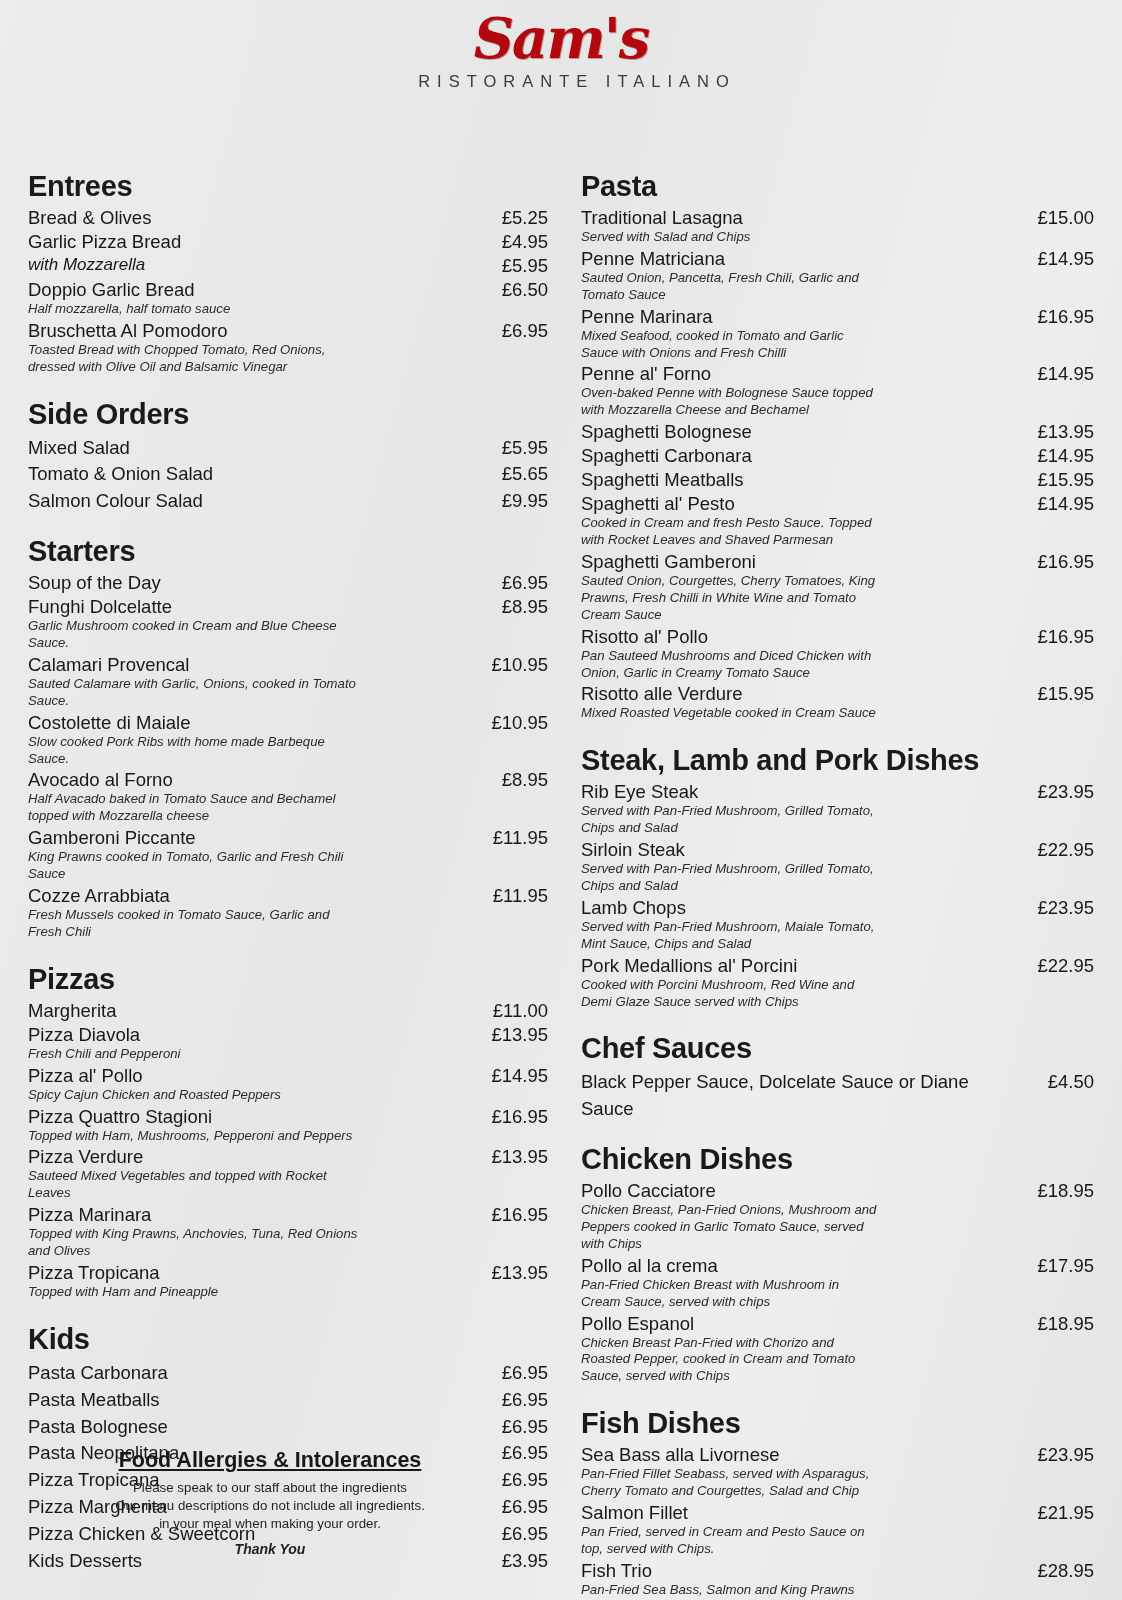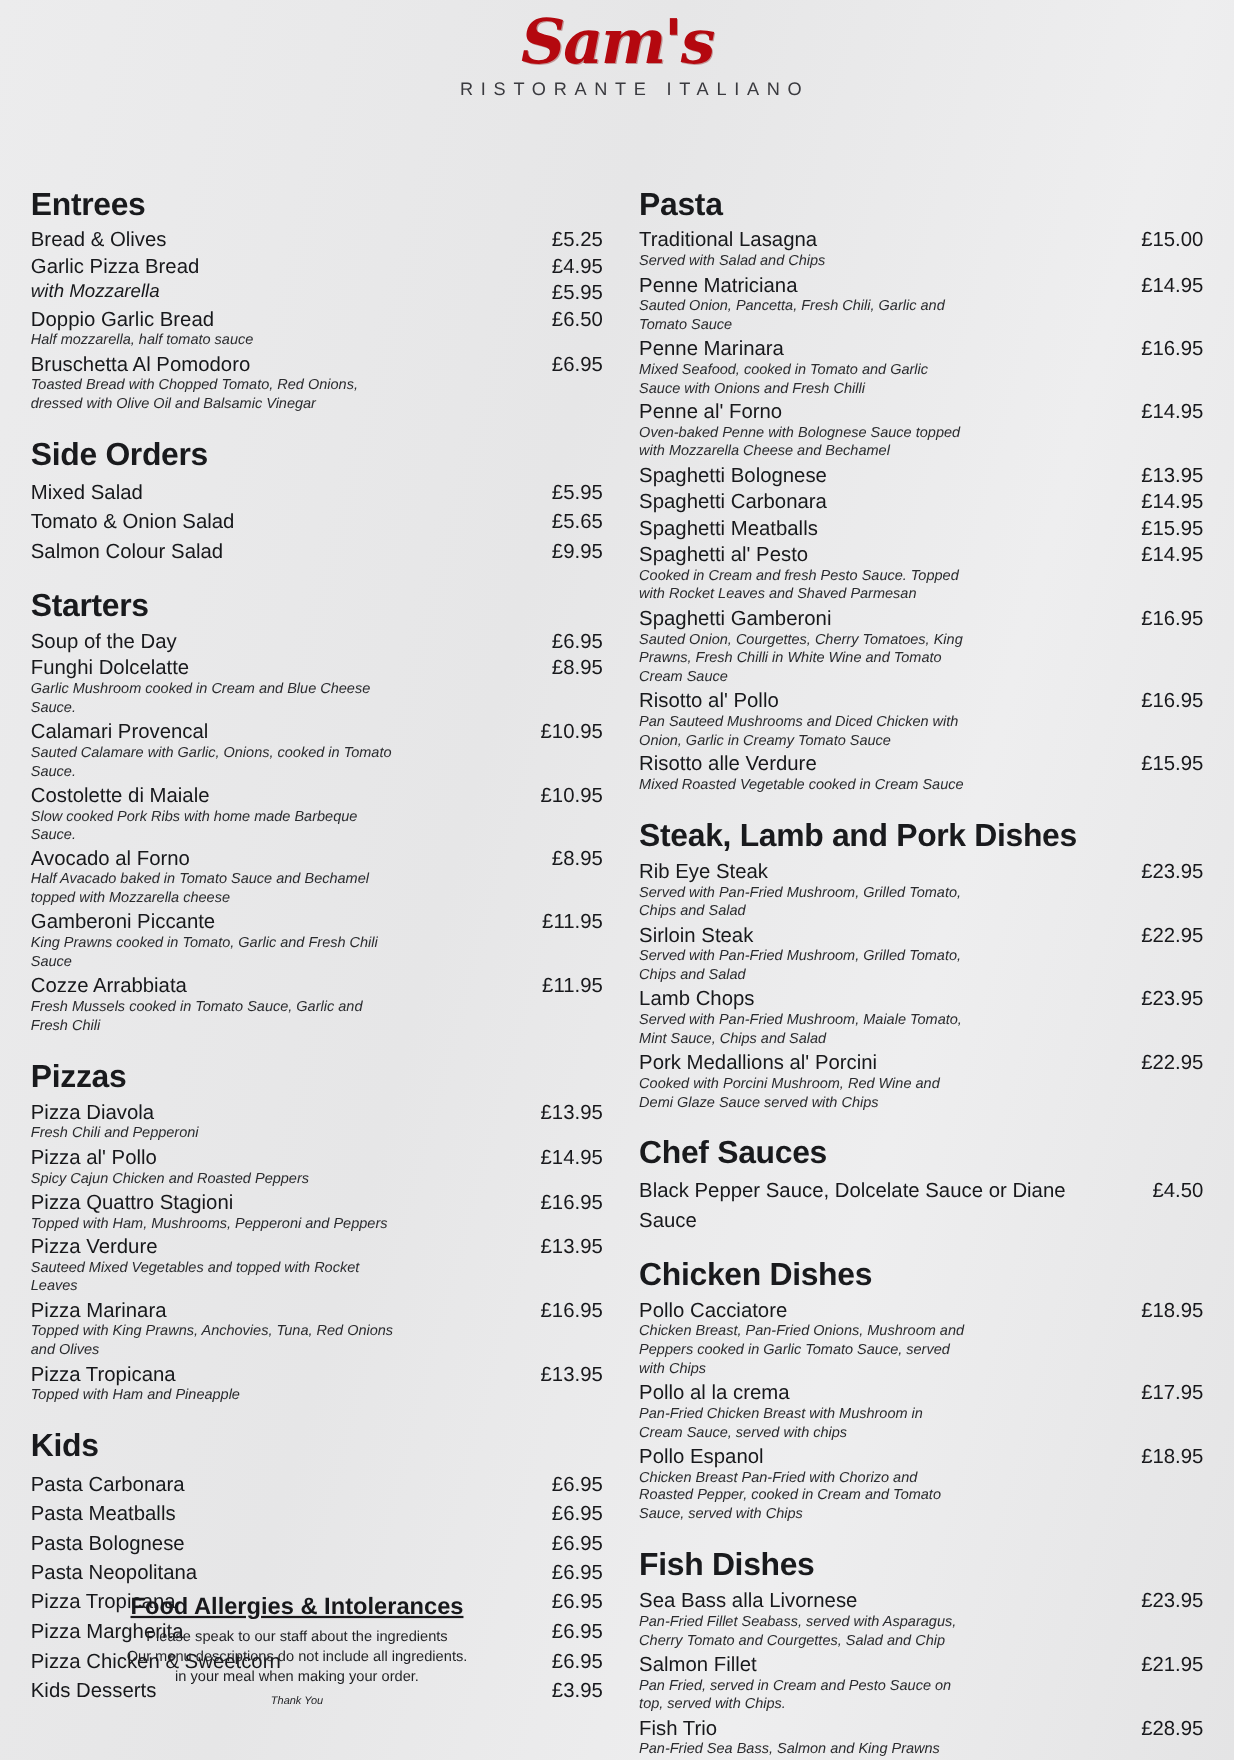--- a/index.html
+++ b/index.html
@@ -124,23 +124,23 @@
     text-align: center;
   }
   .allergy p {
     margin: 0;
     font-size: 13.3px;
     line-height: 1.35;
     color: #1f2023;
   }
   .allergy .thanks {
     margin-top: 7px;
-    font-weight: normal;
+    font-weight: bold;
     font-style: italic;
-    font-size: 10px;
+    font-size: 14px;
   }
 </style>
 </head>
 <body>
 
 <div class="page">
 
   <div class="logo-wrap">
     <div class="logo-word">Sam's</div>
     <div class="logo-sub">RISTORANTE ITALIANO</div>
@@ -259,20 +259,26 @@
               <div class="price">£11.95</div>
             </div>
             <div class="desc">Fresh Mussels cooked in Tomato Sauce, Garlic and Fresh Chili</div>
           </div>
         </div>
         <div class="sec-gap"></div>
       </div>
       <div>
         <h2 class="section">Pizzas</h2>
         <div>
+          <div class="item">
+            <div class="row">
+              <div class="name">Margherita</div>
+              <div class="price">£11.00</div>
+            </div>
+          </div>
           <div class="item">
             <div class="row">
               <div class="name">Pizza Diavola</div>
               <div class="price">£13.95</div>
             </div>
             <div class="desc">Fresh Chili and Pepperoni</div>
           </div>
           <div class="item">
             <div class="row">
               <div class="name">Pizza al' Pollo</div>

